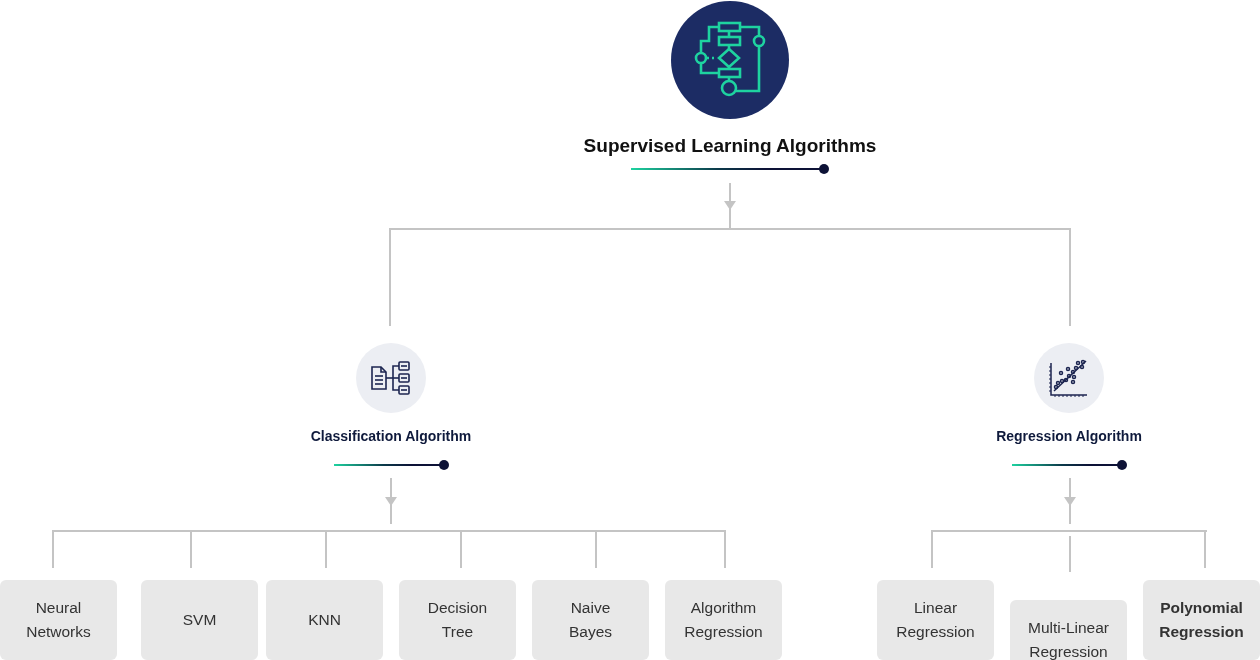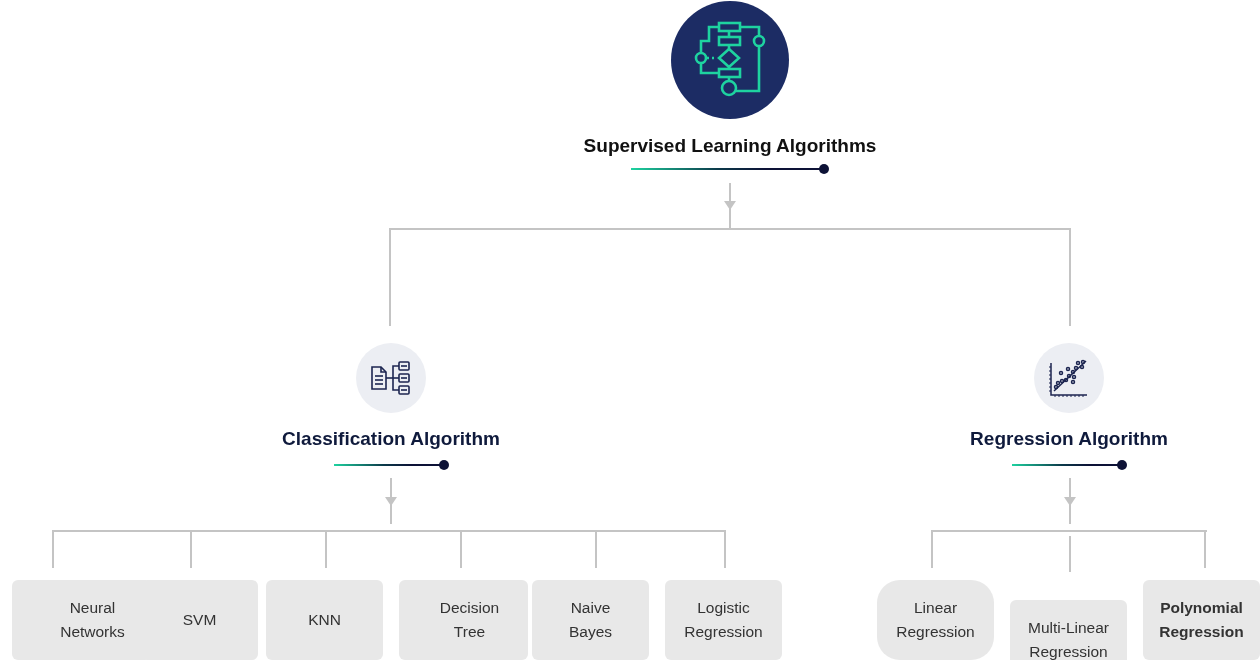--- a/index.html
+++ b/index.html
@@ -2,21 +2,21 @@
 <html><head>
 <meta charset="utf-8">
 <style>
   html, body { margin:0; padding:0; background:#ffffff; }
   body { width:1260px; height:660px; position:relative; overflow:hidden;
          font-family:"Liberation Sans", sans-serif; }
   .line { position:absolute; background:#c4c4c4; }
   .title { position:absolute; font-weight:bold; color:#0f1a3c; white-space:nowrap;
            text-align:left; transform:translateX(-50%); }
   .title.root { color:#111; font-size:19px; }
-  .title.sub { font-size:19px; }
+  .title.sub { font-size:14px; }
   .underline { position:absolute; height:2px;
                background:linear-gradient(90deg,#1ed3a0 0%,#0c3a4a 45%,#0d1236 70%,#0d1236 100%); }
   .dot { position:absolute; width:10px; height:10px; border-radius:50%; background:#0d1236; }
   .arrow { position:absolute; width:0; height:0; border-left:6px solid transparent;
            border-right:6px solid transparent; border-top:9px solid #c4c4c4; }
   .circle-root { position:absolute; left:671px; top:1px; width:118px; height:118px;
                  border-radius:50%; background:#1c2c64; }
   .circle-sub { position:absolute; width:70px; height:70px; border-radius:50%; background:#eceef3; }
   .leaf { position:absolute; top:580px; width:117px; height:80px; background:#e8e8e8;
           border-radius:6px; display:flex; align-items:center; justify-content:center;
@@ -86,51 +86,51 @@
 <div class="line" style="left:390px; top:478px; width:2px; height:46px;"></div>
 <div class="arrow" style="left:385px; top:497px;"></div>
 <div class="line" style="left:52px; top:530px; width:674px; height:2px;"></div>
 <div class="line" style="left:52px; top:530px; width:2px; height:38px;"></div>
 <div class="line" style="left:190px; top:530px; width:2px; height:38px;"></div>
 <div class="line" style="left:325px; top:530px; width:2px; height:38px;"></div>
 <div class="line" style="left:460px; top:530px; width:2px; height:38px;"></div>
 <div class="line" style="left:595px; top:530px; width:2px; height:38px;"></div>
 <div class="line" style="left:724px; top:530px; width:2px; height:38px;"></div>
 
-<div class="leaf" style="left:12px;padding-left:22px;">
+<div class="leaf" style="left:0px;">
     <div>
       <span>Neural</span>
       <span>Networks</span>
     </div>
   </div>
 <div class="leaf" style="left:141px;">
     <div>
       <span>SVM</span>
     </div>
   </div>
 <div class="leaf" style="left:266px;">
     <div>
       <span>KNN</span>
     </div>
   </div>
-<div class="leaf" style="left:399px;padding-left:12px;">
+<div class="leaf" style="left:399px;">
     <div>
       <span>Decision</span>
       <span>Tree</span>
     </div>
   </div>
 <div class="leaf" style="left:532px;">
     <div>
       <span>Naive</span>
       <span>Bayes</span>
     </div>
   </div>
 <div class="leaf" style="left:665px;">
     <div>
-      <span>Logistic</span>
+      <span>Algorithm</span>
       <span>Regression</span>
     </div>
   </div>
 
 <div class="circle-sub" style="left:1034px; top:343px;">
   <svg style="left:0;top:0" width="70" height="70" viewBox="0 0 70 70">
     <g fill="none" stroke="#1c2550" stroke-width="1.5">
       <polyline points="17,20 17,52 53,52"></polyline>
       <g stroke-width="1">
         <line x1="15" y1="24" x2="17" y2="24"></line>
@@ -171,21 +171,21 @@
 <div class="underline" style="left:1012px; top:464px; width:110px;"></div>
 <div class="dot" style="left:1117px; top:460px;"></div>
 
 <div class="line" style="left:1069px; top:478px; width:2px; height:46px;"></div>
 <div class="arrow" style="left:1064px; top:497px;"></div>
 <div class="line" style="left:931px; top:530px; width:276px; height:2px;"></div>
 <div class="line" style="left:931px; top:530px; width:2px; height:38px;"></div>
 <div class="line" style="left:1069px; top:536px; width:2px; height:36px;"></div>
 <div class="line" style="left:1204px; top:530px; width:2px; height:38px;"></div>
 
-<div class="leaf" style="left:877px;border-radius:23px;">
+<div class="leaf" style="left:877px;">
     <div>
       <span>Linear</span>
       <span>Regression</span>
     </div>
   </div>
 <div class="leaf" style="left:1010px;margin-top:20px;">
     <div>
       <span>Multi-Linear</span>
       <span>Regression</span>
     </div>

